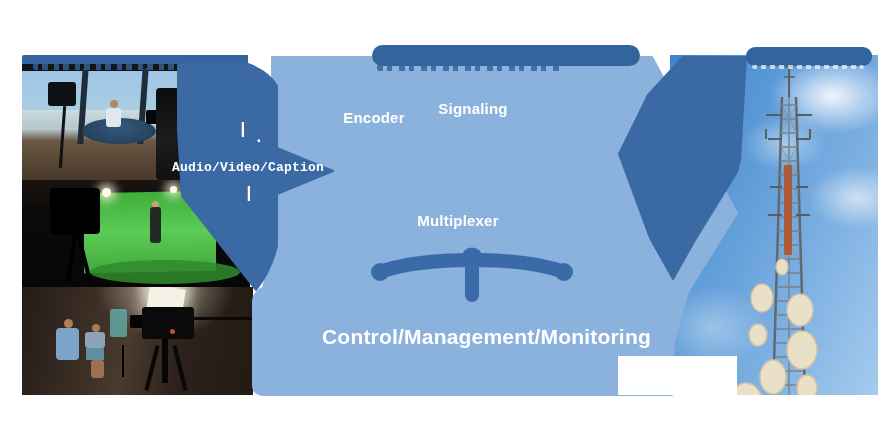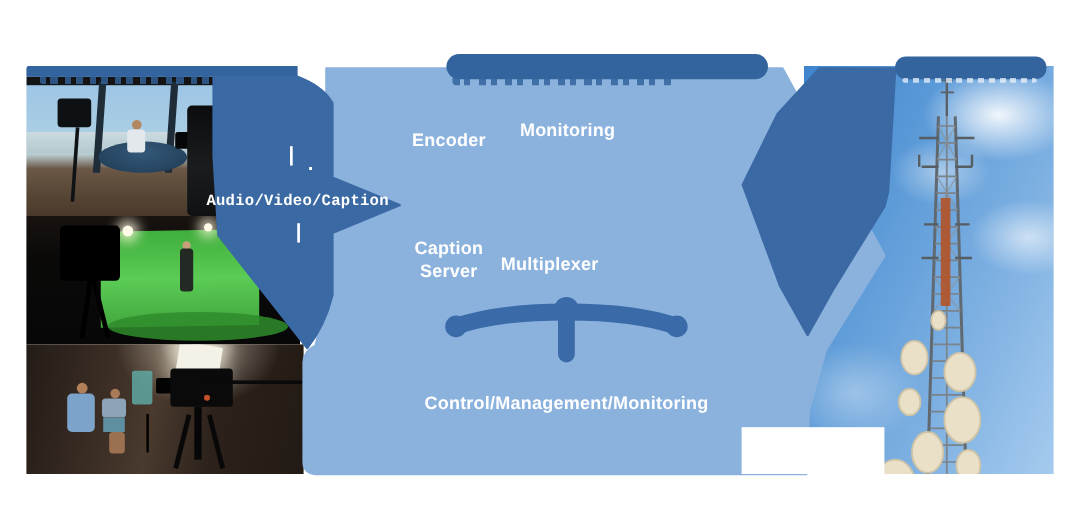--- a/index.html
+++ b/index.html
@@ -73,21 +73,21 @@
     background:repeating-linear-gradient(90deg,#33649D 0 6px,rgba(51,100,157,0) 6px 10px,#33649D 10px 15px,rgba(51,100,157,0) 15px 22px);}
   .remnant.left{left:33px;top:63px;width:146px;height:7px;opacity:.8;
     background:repeating-linear-gradient(90deg,#33649D 0 5px,rgba(51,100,157,0) 5px 9px,#33649D 9px 15px,rgba(51,100,157,0) 15px 21px);}
   .remnant.rightbar{left:752px;top:65px;width:112px;height:4px;opacity:.8;
     background:repeating-linear-gradient(90deg,rgba(238,244,250,.9) 0 5px,rgba(238,244,250,0) 5px 9px);}
   .notch{left:618px;top:356px;width:119px;height:39px;background:#ffffff;z-index:5;}
   
   .lbl{position:absolute;z-index:6;color:#ffffff;font-weight:700;text-align:center;letter-spacing:.2px;}
   .fs15{font-size:15px;line-height:19px;}
   .fs13{font-size:13px;line-height:16px;}
-  .ctrl{font-size:15px;line-height:18px;}
+  .ctrl{font-size:21px;line-height:18px;}
   .webui{font-size:13px;font-weight:400;line-height:16px;}
   .mark{font-size:17px;font-weight:700;line-height:14px;}
 </style>
 </head>
 <body>
 
 <div class="canvas">
 
   <div class="abs band"></div>
 
@@ -186,24 +186,20 @@
 
   <div class="abs notch"></div>
 
   <div class="lbl mark" style="left:236px;top:122px;width:14px;">|</div>
   <div class="lbl mark" style="left:252px;top:130px;width:14px;">.</div>
   <div class="lbl fs13" style="left:168px;top:160px;width:160px;font-family:Liberation Mono, monospace;">Audio/Video/Caption</div>
   <div class="lbl mark" style="left:242px;top:186px;width:14px;">|</div>
 
   <div class="lbl fs15" style="left:324px;top:108px;width:100px;">Encoder</div>
   <div class="lbl fs15" style="left:413px;top:99px;width:120px;">
-    <div>Monitoring</div>
-  </div>
-  <div class="lbl fs15" style="left:314px;top:198px;width:120px;">
-    <div>Caption</div>
-    <div>Server</div>
+    <div>Signaling</div>
   </div>
   <div class="lbl fs15" style="left:398px;top:211px;width:120px;">Multiplexer</div>
 
   <div class="lbl ctrl" style="left:322px;top:328px;width:300px;">Control/Management/Monitoring</div>
 
 
 </div>
 
 </body></html>

